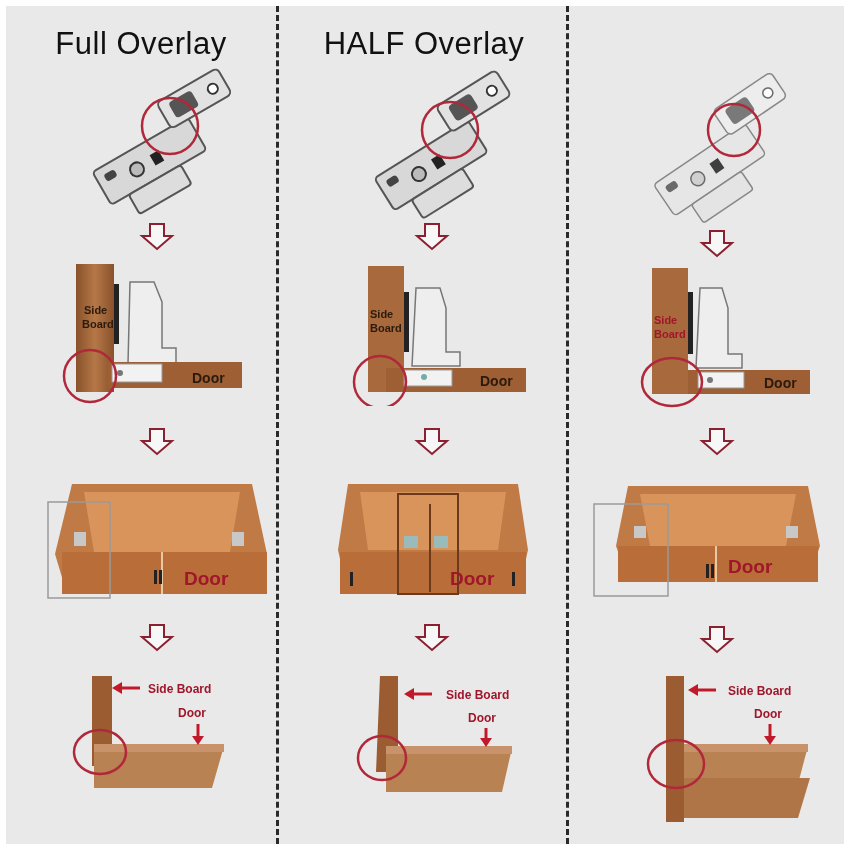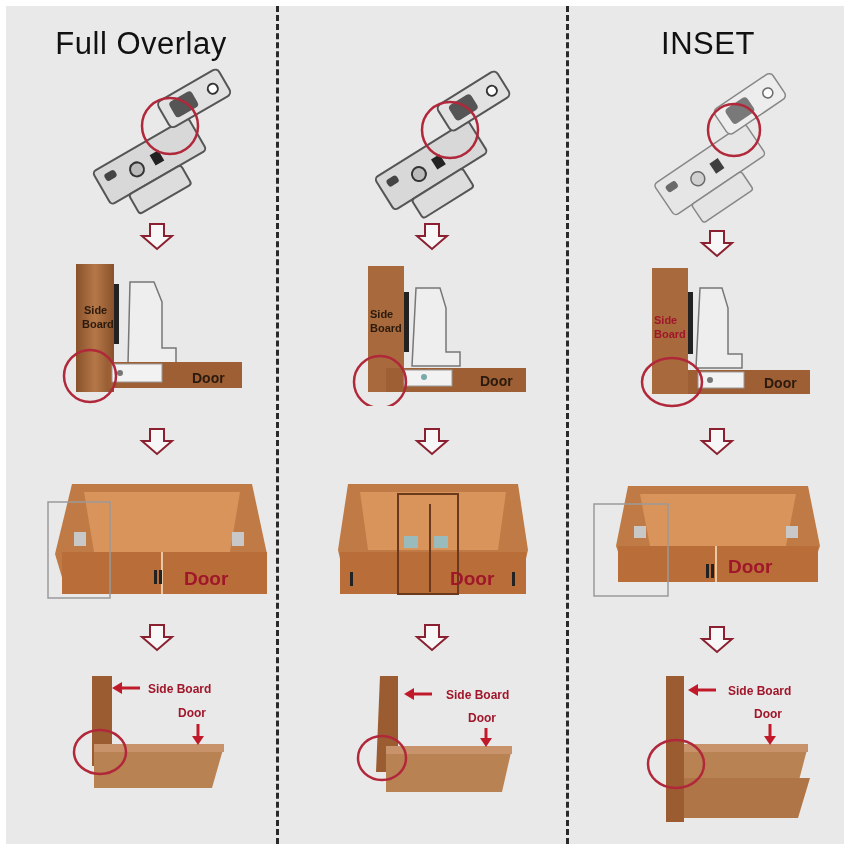--- a/index.html
+++ b/index.html
@@ -107,20 +107,21 @@
       <text x="126" y="27" font-size="12" class="lbl-red">Side Board</text>
       <text x="156" y="51" font-size="12" class="lbl-red">Door</text>
       <path d="M176 58 v14" stroke="#c01a2a" stroke-width="3"></path>
         <path d="M170 70 l6 9 l6 -9 z" fill="#c01a2a"></path>
       <ellipse cx="78" cy="86" rx="26" ry="22" fill="none" stroke="#b0283a" stroke-width="2.5"></ellipse>
     </svg>
   </div>
 </div>
 
 <div class="col" style="left:282px; width:284px;">
+  <div class="title">HALF Overlay</div>
 
   <div class="stage" style="top:58px;">
     <svg width="284" height="160" viewBox="0 0 284 160">
       <g transform="translate(140,84) rotate(-32)">
         <rect x="-70" y="-8" width="110" height="38" rx="4" fill="#d8d8d8" stroke="#555" stroke-width="2"></rect>
         <rect x="-62" y="0" width="12" height="8" rx="3" fill="#444"></rect>
         <circle cx="-30" cy="12" r="7" fill="#bbb" stroke="#333" stroke-width="2"></circle>
         <rect x="-12" y="6" width="10" height="12" fill="#222"></rect>
         <rect x="20" y="-36" width="70" height="30" rx="5" fill="#e2e2e2" stroke="#555" stroke-width="2"></rect>
         <rect x="30" y="-30" width="26" height="18" rx="4" fill="#555"></rect>
@@ -189,21 +190,20 @@
       <text x="148" y="33" font-size="12" class="lbl-red">Side Board</text>
       <text x="170" y="56" font-size="12" class="lbl-red">Door</text>
       <path d="M188 62 v12" stroke="#c01a2a" stroke-width="3"></path>
         <path d="M182 72 l6 9 l6 -9 z" fill="#c01a2a"></path>
       <ellipse cx="84" cy="92" rx="24" ry="22" fill="none" stroke="#b0283a" stroke-width="2.5"></ellipse>
     </svg>
   </div>
 </div>
 
 <div class="col" style="left:572px; width:272px;">
-  <div class="title">INSET</div>
 
   <div class="stage" style="top:58px;">
     <svg width="272" height="160" viewBox="0 0 272 160">
       <g transform="translate(128,88) rotate(-34)" opacity="0.85">
         <rect x="-70" y="-8" width="110" height="38" rx="4" fill="#e6e6e6" stroke="#777" stroke-width="1.5"></rect>
         <rect x="-62" y="0" width="12" height="8" rx="3" fill="#555"></rect>
         <circle cx="-30" cy="12" r="7" fill="#ccc" stroke="#555" stroke-width="1.5"></circle>
         <rect x="-12" y="6" width="10" height="12" fill="#222"></rect>
         <rect x="20" y="-36" width="70" height="30" rx="5" fill="#eee" stroke="#777" stroke-width="1.5"></rect>
         <rect x="30" y="-30" width="26" height="18" rx="4" fill="#666"></rect>

